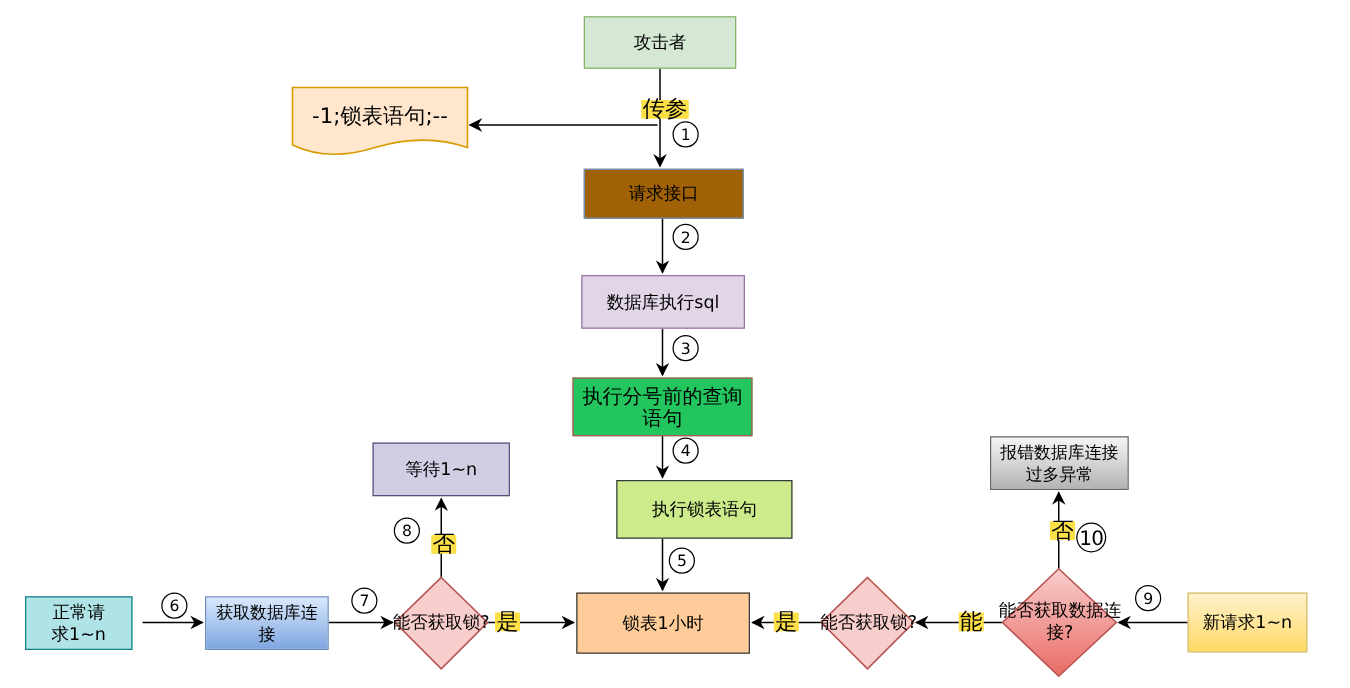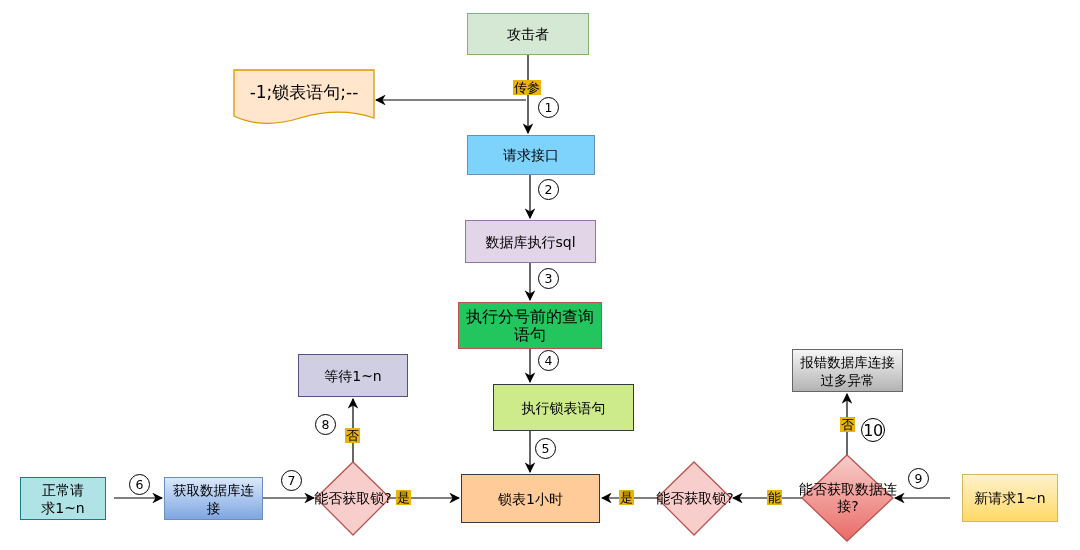--- a/index.html
+++ b/index.html
@@ -3,41 +3,41 @@
 <meta charset="utf-8">
 <style>
   html, body { margin: 0; padding: 0; background: #ffffff; }
   body { width: 1080px; height: 550px; position: relative; overflow: hidden;
          font-family: "DejaVu Sans", "Liberation Sans", sans-serif; color: #000; }
   svg.edges { position: absolute; left: 0; top: 0; width: 1080px; height: 550px; }
   .node { position: absolute; box-sizing: border-box; display: flex; align-items: center;
           justify-content: center; text-align: center; font-size: 14px; line-height: 18px;
           padding: 12px 4px; }
   .n-attacker { left: 467px; top: 13px; width: 122px; height: 42px; background: #d5e8d4; border: 1.5px solid #82b366; }
-  .n-api { left: 467px; top: 135px; width: 128px; height: 40px; background: #7dd3fc; border: 1.5px solid #6c8ebf; }
+  .n-api { left: 467px; top: 135px; width: 128px; height: 40px; background: #a16207; border: 1.5px solid #6c8ebf; }
   .n-dbexec { left: 465px; top: 220px; width: 131px; height: 43px; background: #e1d5e7; border: 1.5px solid #9673a6; }
   .n-prequery { left: 458px; top: 302px; width: 144px; height: 47px; background: #22c55e; border: 1.5px solid #b85450; font-size: 16px; }
   .n-locksql { left: 459px; top: 384px; width: 141px; height: 47px; background: #cdeb8b; border: 1.5px solid #36393d; margin-left: 34px; }
   .n-lock1h { left: 461px; top: 474px; width: 139px; height: 49px; background: #ffcc99; border: 1.5px solid #36393d; }
   .n-normal { left: 20px; top: 477px; width: 86px; height: 43px; background: #b0e3e6; border: 1.5px solid #0e8088; padding: 16px; }
   .n-getconn { left: 164px; top: 477px; width: 99px; height: 43px; border: 1.5px solid #6c8ebf;
                background: linear-gradient(to bottom, #dae8fc, #7ea6e0); font-size: 13.5px; padding: 0 2px; }
   .n-wait { left: 298px; top: 354px; width: 110px; height: 43px; background: #d0cee2; border: 1.5px solid #56517e; justify-content: center; }
   .n-error { left: 792px; top: 349px; width: 111px; height: 43px; border: 1.5px solid #666666;
              background: linear-gradient(to bottom, #f5f5f5, #b3b3b3); font-size: 13.5px; }
   .n-newreq { left: 950px; top: 474px; width: 96px; height: 48px; border: 1.5px solid #d6b656;
-              background: linear-gradient(to bottom, #fff2cc, #ffd966); margin-left: 12px; }
+              background: linear-gradient(to bottom, #fff2cc, #ffd966); }
   .doc-label { position: absolute; left: 234px; top: 74px; width: 140px; height: 36px; display: flex;
                align-items: center; justify-content: center; font-size: 17px; }
   .dia-label { position: absolute; display: flex; align-items: center; justify-content: center;
                text-align: center; font-size: 14px; line-height: 17px; }
   .d1-label { left: 310px; top: 478px; width: 86px; height: 40px; }
   .d2-label { left: 652px; top: 478px; width: 86px; height: 40px; }
   .d3-label { left: 798px; top: 478px; width: 100px; height: 40px; }
-  .edge-label { position: absolute; font-size: 13px; line-height: 15px; background: #eab308; padding: 0 1px; }
+  .edge-label { position: absolute; font-size: 18px; line-height: 15px; background: #fde047; padding: 0 1px; }
   .step { position: absolute; width: 21px; height: 21px; border: 1.3px solid #000; border-radius: 50%;
           box-sizing: border-box; display: flex; align-items: center; justify-content: center;
           font-size: 12.5px; background: #fff; }
   .step.wide { width: 24px; height: 24px; font-size: 16px; letter-spacing: -0.5px; }
 </style>
 </head>
 <body>
 
 <svg class="edges" xmlns="http://www.w3.org/2000/svg">
   <defs>

